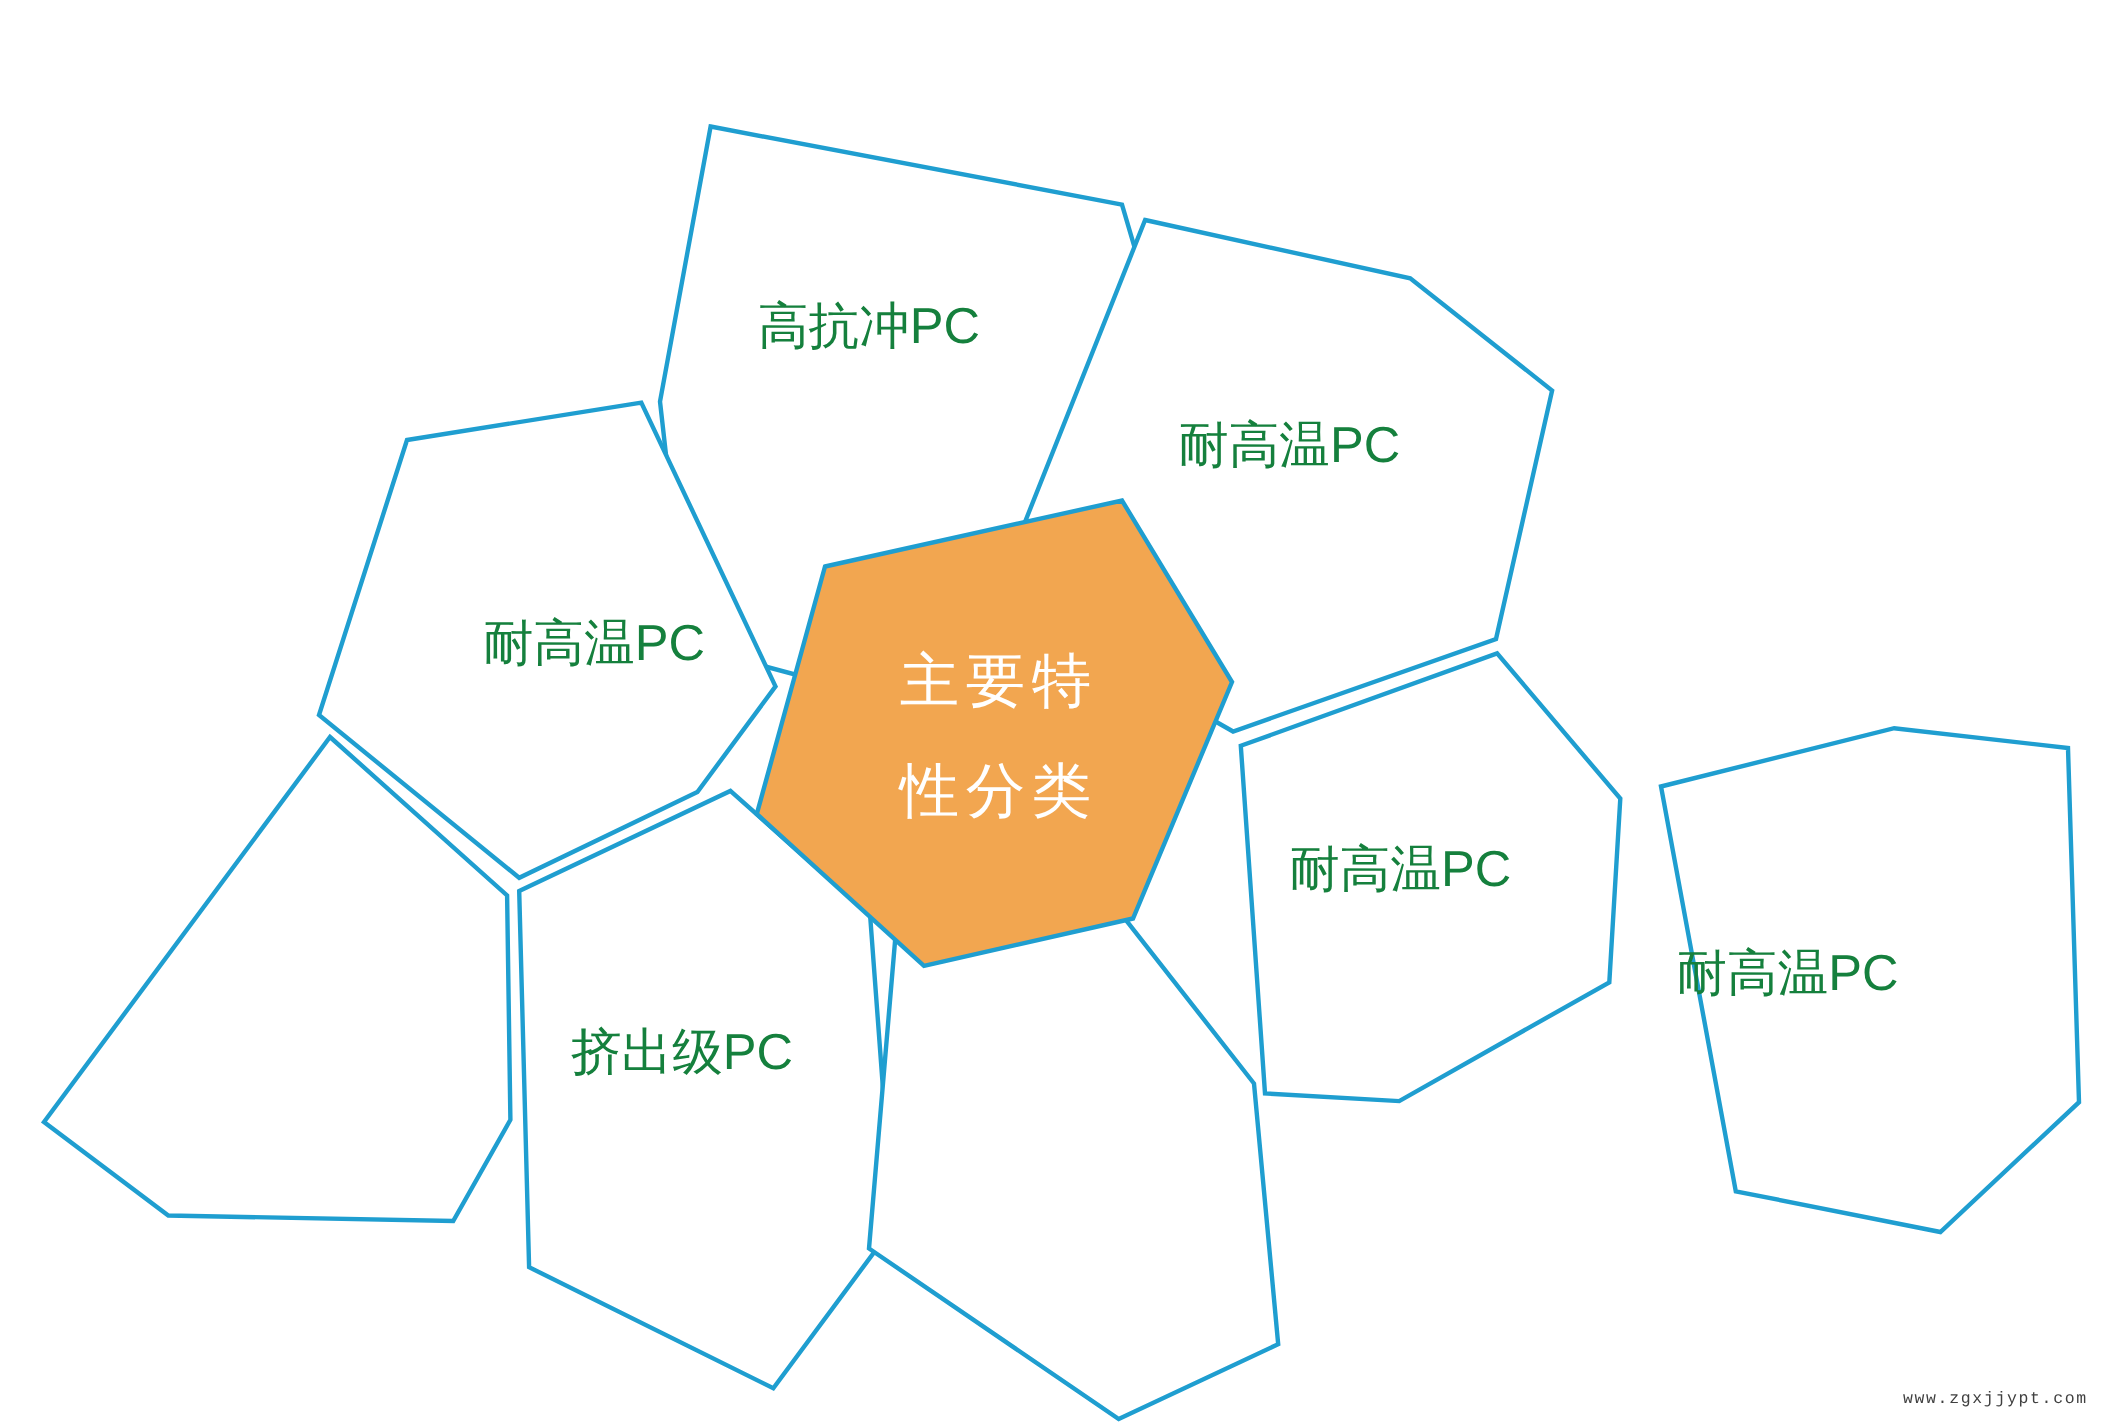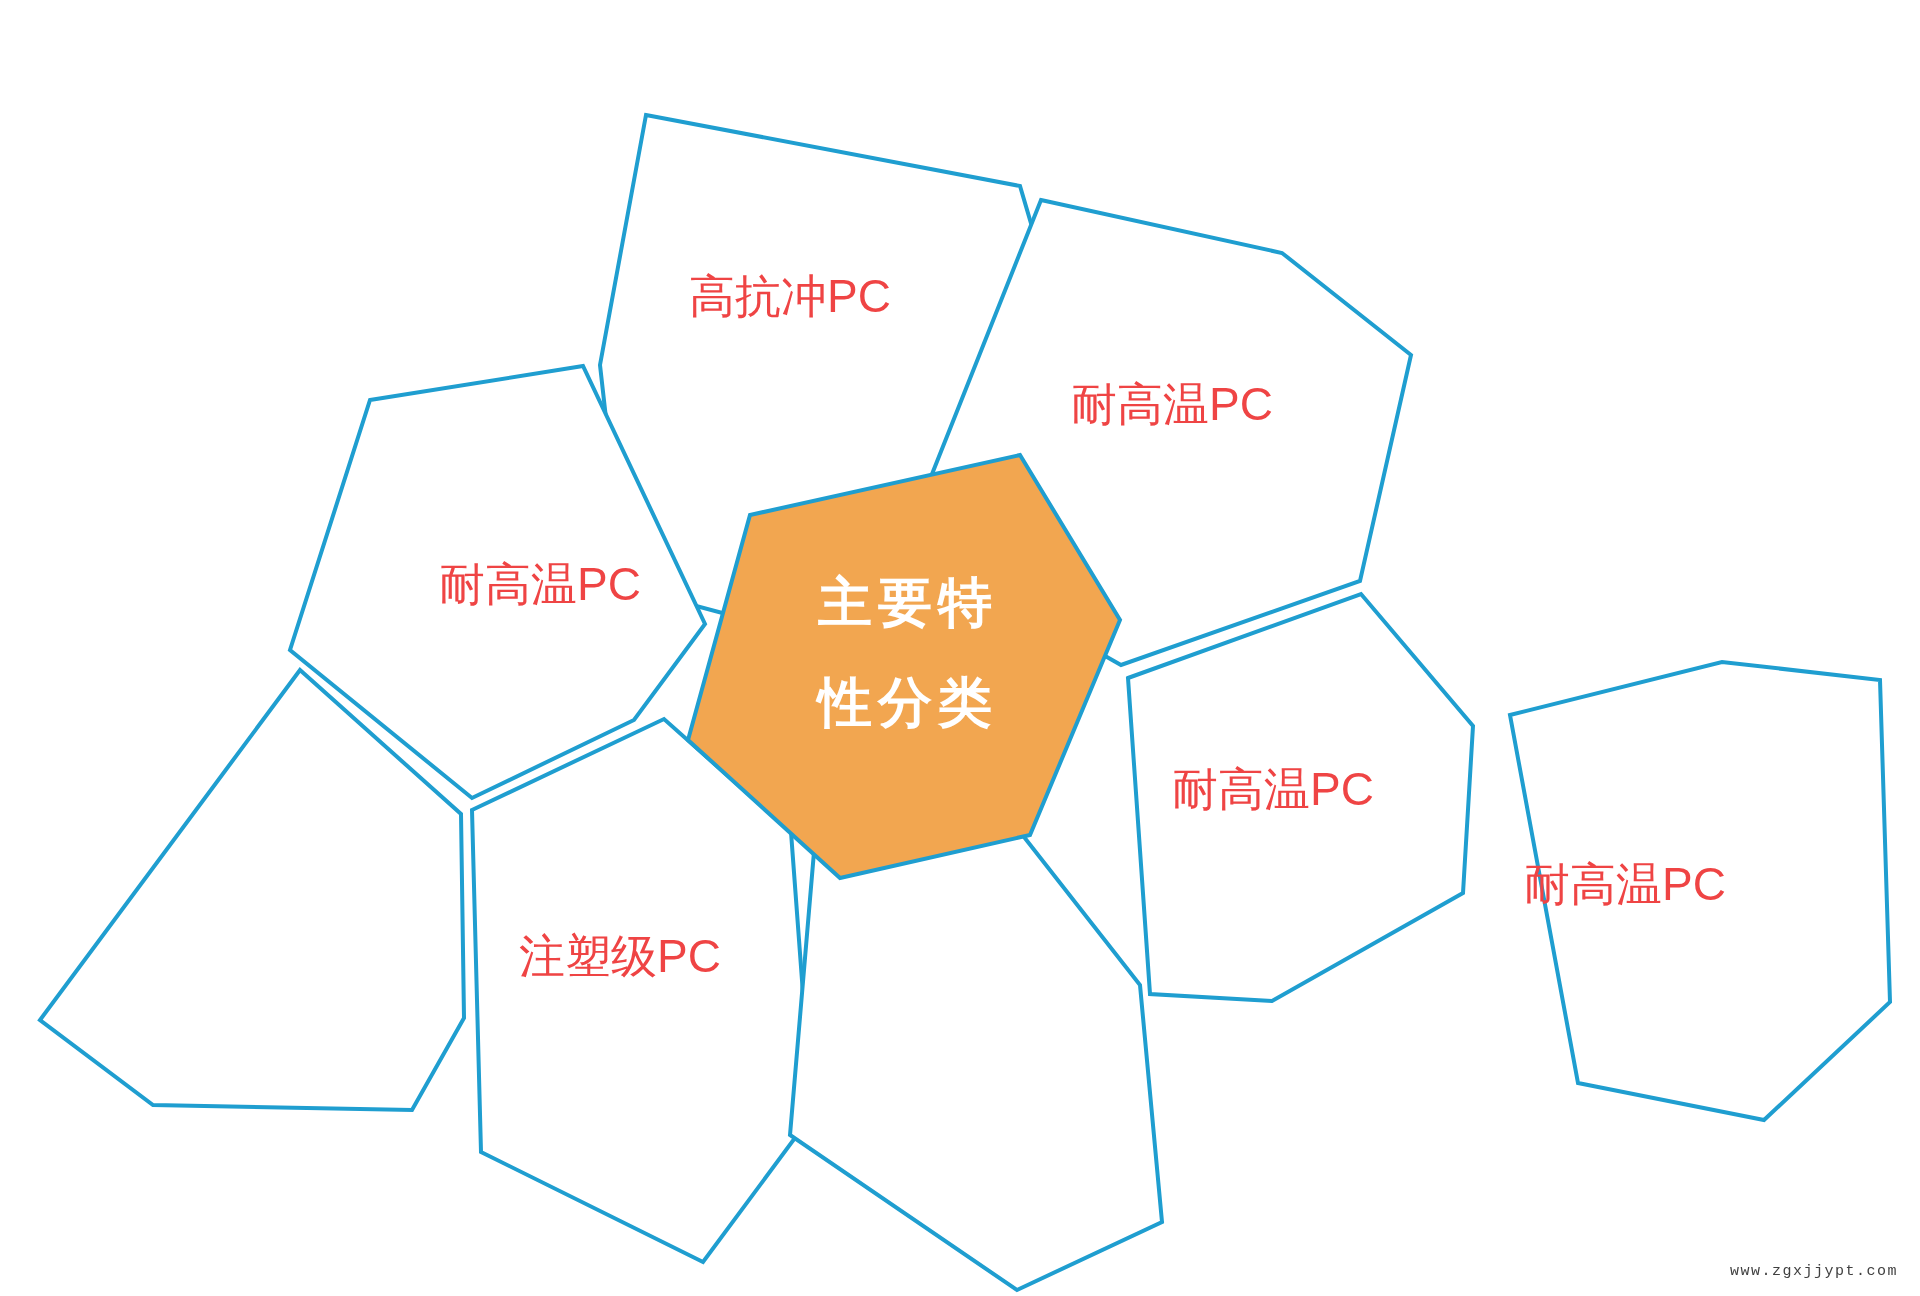--- a/index.html
+++ b/index.html
@@ -29,21 +29,21 @@
     stroke-linejoin: miter;
   }
   .hex-center {
     fill: #f2a650;
     stroke: #1f9ed0;
     stroke-width: 4;
     stroke-linejoin: miter;
   }
   .hex-label {
     position: absolute;
-    color: #ef4444;
+    color: #15803d;
     font-size: 46px;
     font-family: "Liberation Sans", "DejaVu Sans", sans-serif;
     font-weight: 400;
     white-space: nowrap;
     letter-spacing: 0px;
     transform: translate(-50%, -50%);
     pointer-events: none;
   }
   .center-label {
     position: absolute;
@@ -93,27 +93,27 @@
 
   </svg>
 
   <div class="hex-label" style="left:790px; top:297px;">高抗冲PC</div>
 
   <div class="hex-label" style="left:1172px; top:405px;">耐高温PC</div>
 
   <div class="hex-label" style="left:540px; top:585px;">耐高温PC</div>
 
 
-  <div class="hex-label" style="left:620px; top:957px;">注塑级PC</div>
+  <div class="hex-label" style="left:620px; top:957px;">挤出级PC</div>
 
 
   <div class="hex-label" style="left:1273px; top:790px;">耐高温PC</div>
 
   <div class="hex-label" style="left:1625px; top:885px;">耐高温PC</div>
 
-  <div class="center-label" style="left:908px; top:654px;font-weight:bold;">
+  <div class="center-label" style="left:908px; top:670px;">
     <div>主要特</div>
     <div>性分类</div>
   </div>
 
   <div class="watermark">www.zgxjjypt.com</div>
 
 </div>
 
 </body></html>

